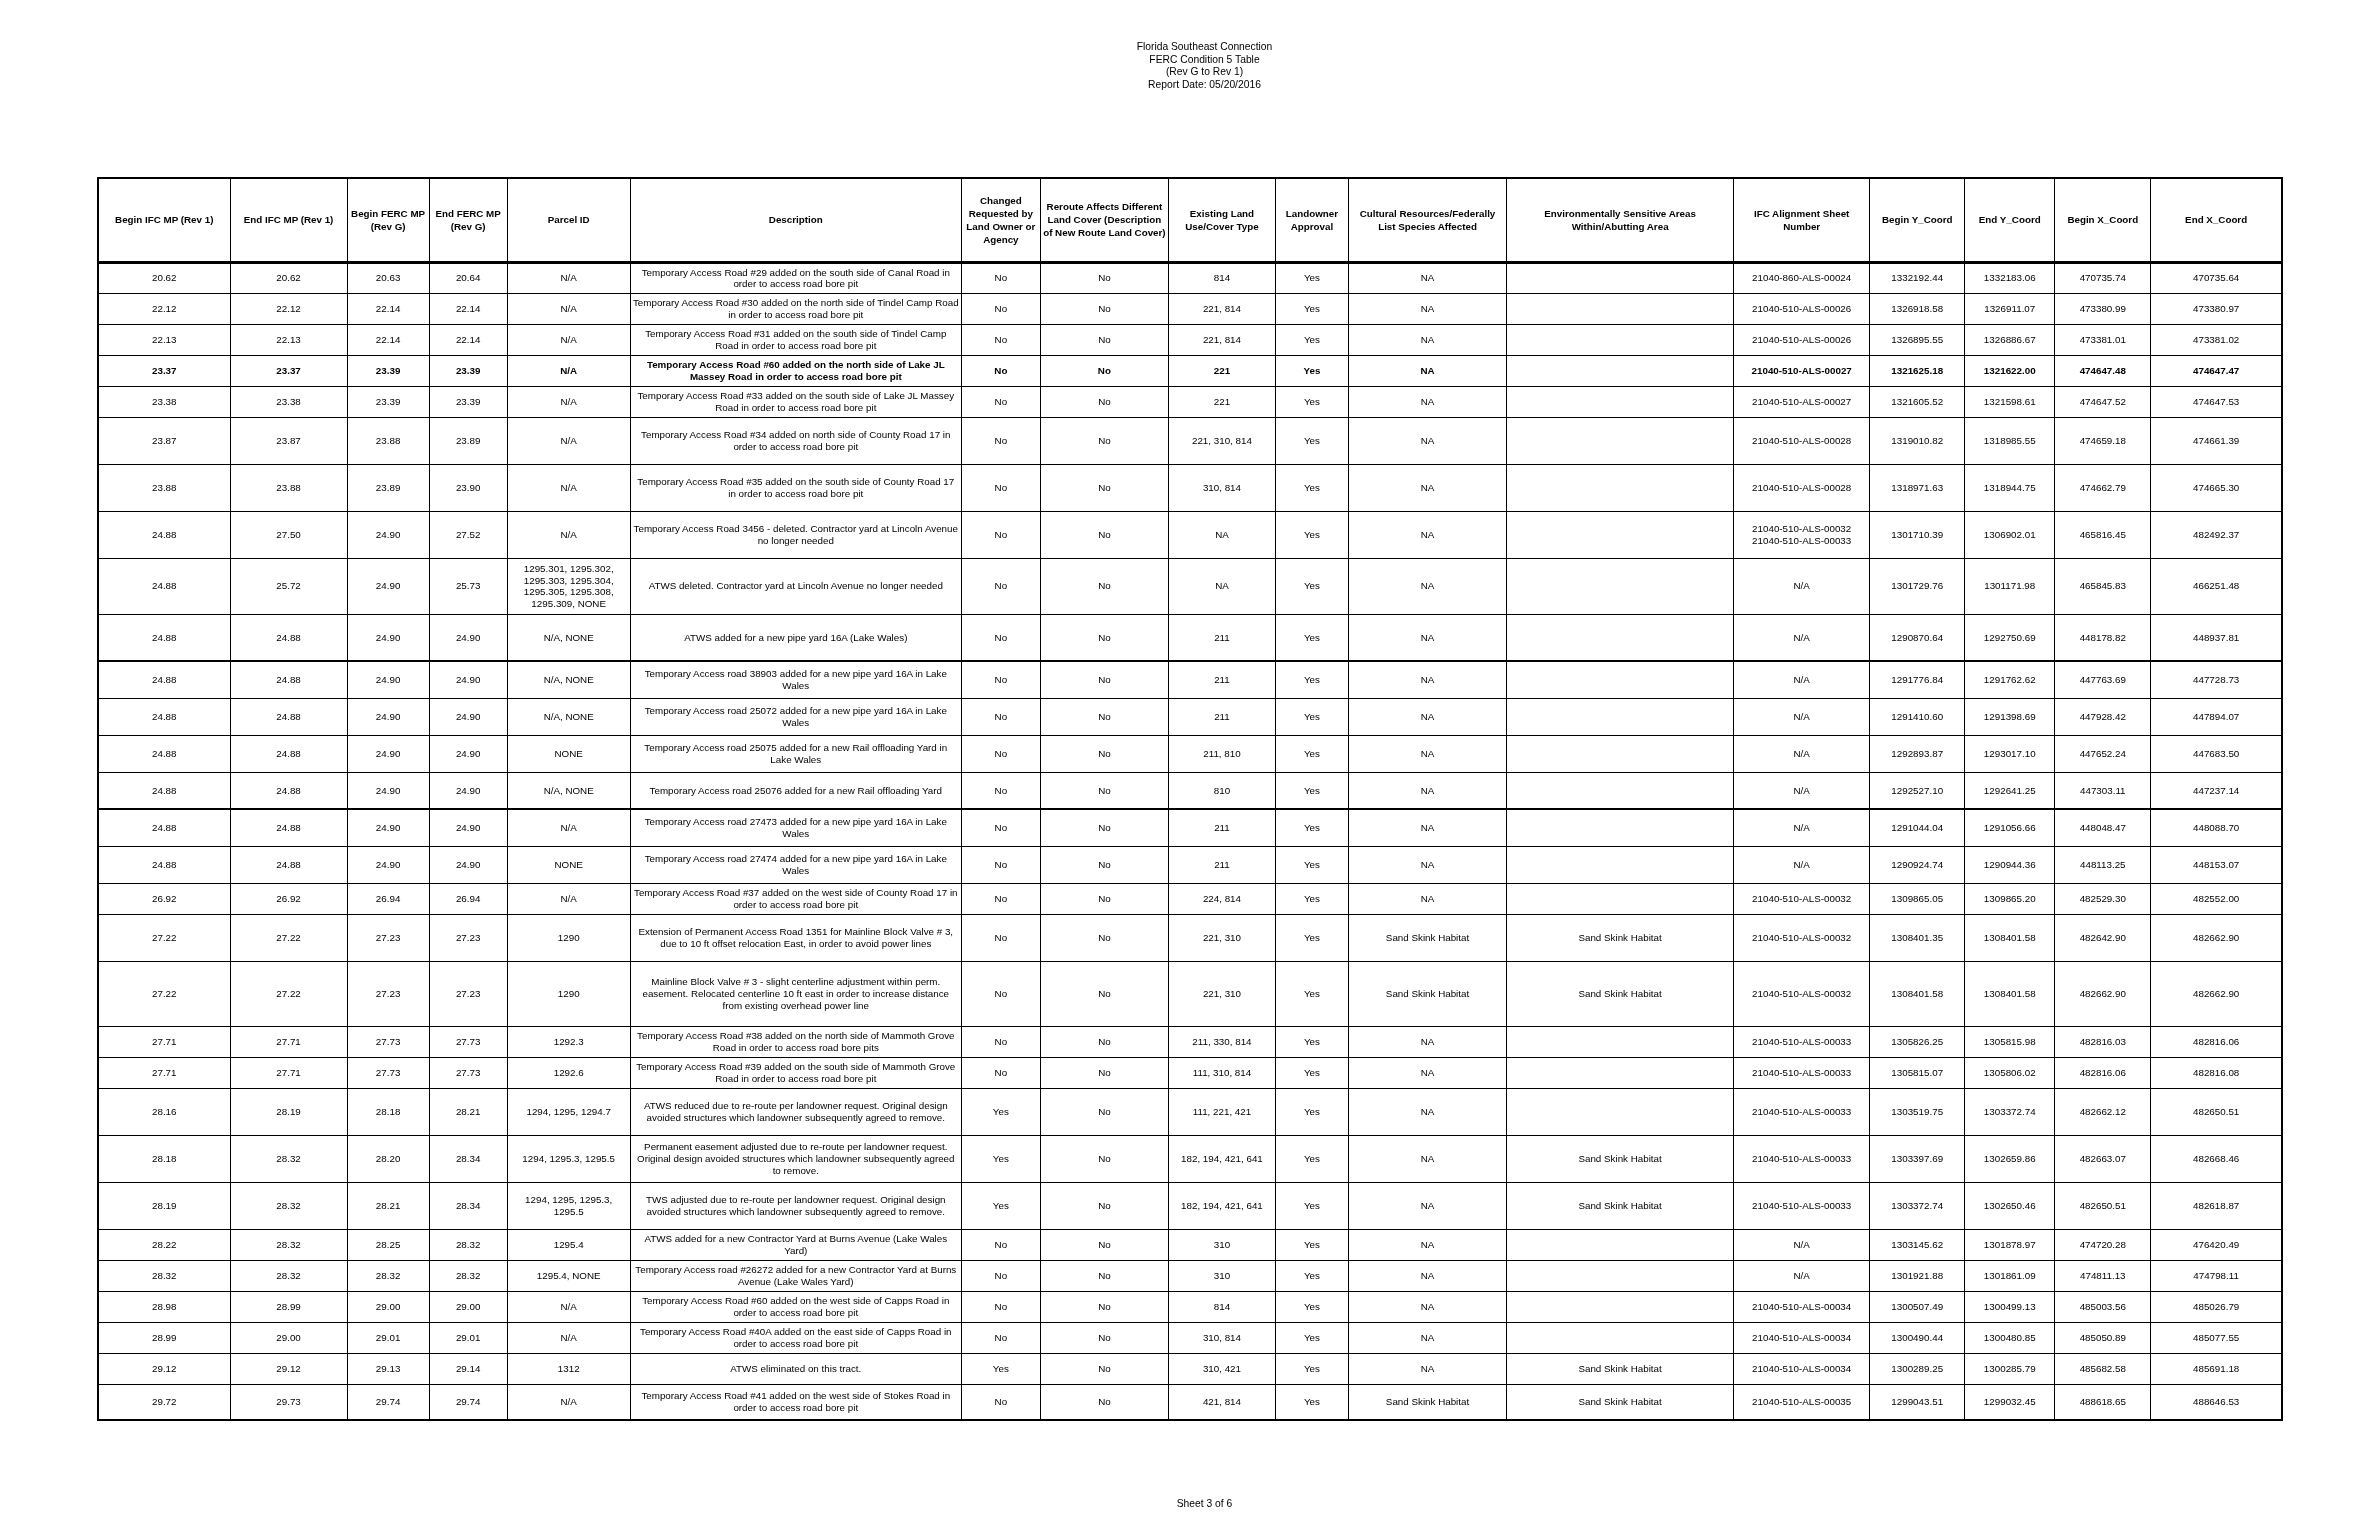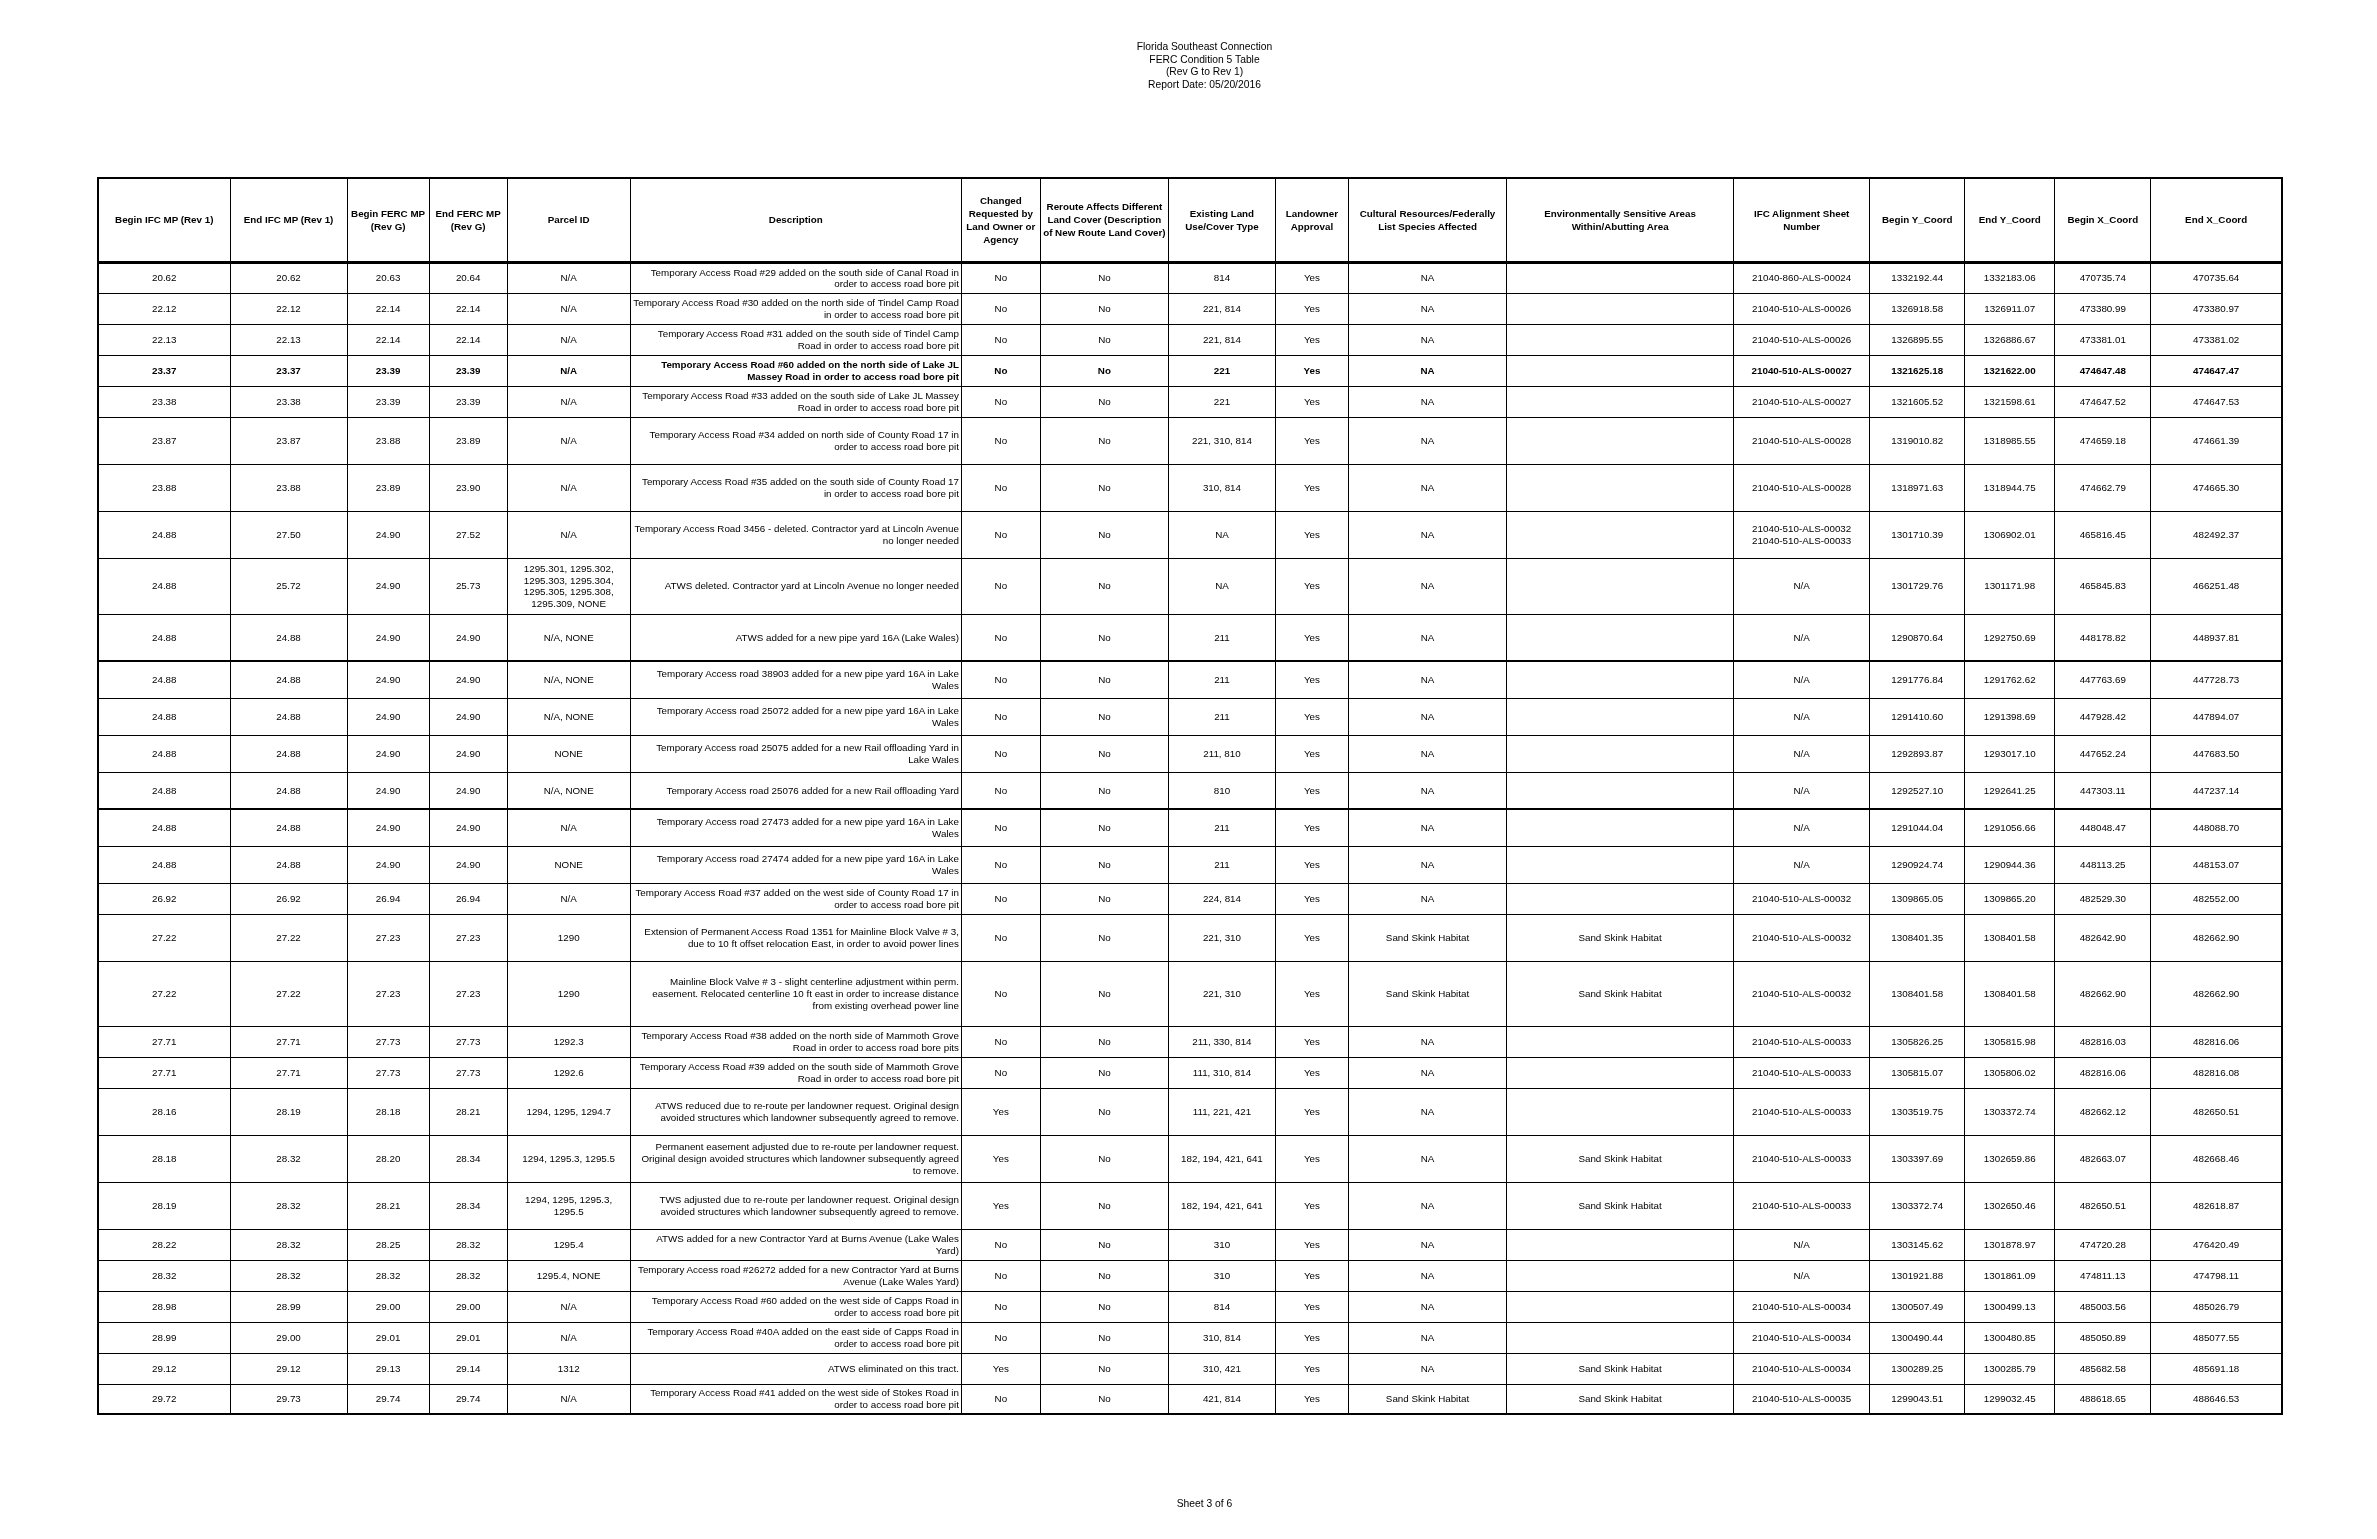--- a/index.html
+++ b/index.html
@@ -19,21 +19,21 @@
     border: 2.8px solid #000;
   }
   table.ferc th, table.ferc td {
     border: 0.9px solid #000; text-align: center; vertical-align: middle;
     padding: 0.9px 1.9px; overflow: hidden; line-height: 11.7px;
   }
   table.ferc thead th {
     font-weight: bold; height: 80px; font-size: 9.8px; line-height: 13px;
     border-bottom: 3.7px solid #000;
   }
-  table.ferc td.desc { text-align: right; padding-left: 1.9px; }
+  table.ferc td.desc { text-align: center; padding-left: 1.9px; }
   table.ferc tr.thick-top td { border-top: 2.8px solid #000; }
   .footer {
     position: absolute; left: 0; top: 1498px; width: 2409px; text-align: center;
     font-size: 10.3px;
   }
 </style>
 </head>
 <body>
 
 <div class="report-header">
@@ -630,21 +630,21 @@
         <td>310, 421</td>
         <td>Yes</td>
         <td>NA</td>
         <td>Sand Skink Habitat</td>
         <td style="white-space: pre-line;">21040-510-ALS-00034</td>
         <td>1300289.25</td>
         <td>1300285.79</td>
         <td>485682.58</td>
         <td>485691.18</td>
       </tr>
-      <tr style="height: 30px;">
+      <tr style="height: 36px;">
         <td>29.72</td>
         <td>29.73</td>
         <td>29.74</td>
         <td>29.74</td>
         <td>N/A</td>
         <td class="desc">Temporary Access Road #41 added on the west side of Stokes Road in order to access road bore pit</td>
         <td>No</td>
         <td>No</td>
         <td>421, 814</td>
         <td>Yes</td>

